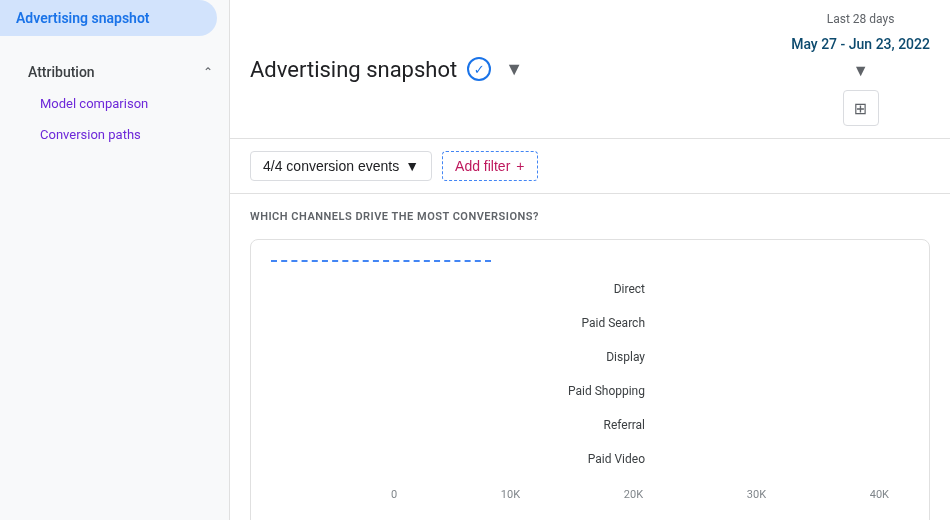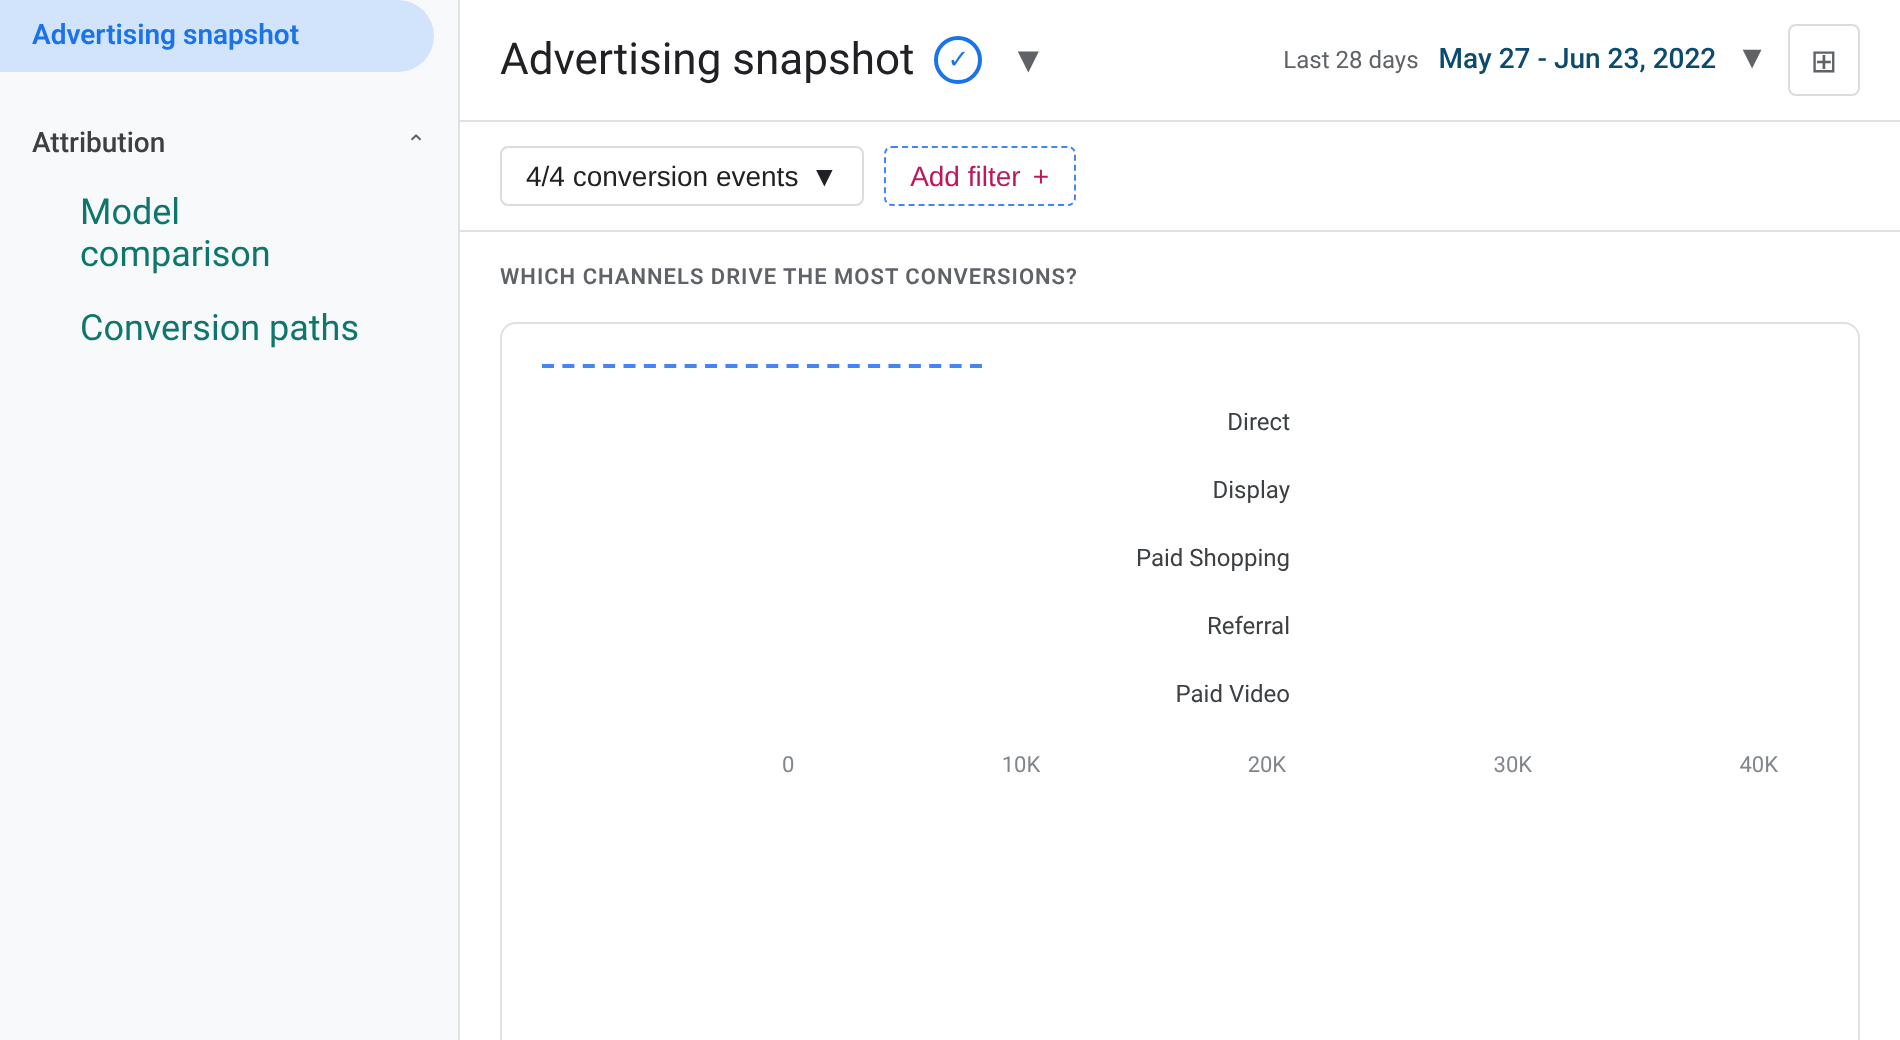--- a/index.html
+++ b/index.html
@@ -31,29 +31,30 @@
     }
     .sidebar-section-header {
       display: flex;
       align-items: center;
       justify-content: space-between;
       color: #3c4043;
       font-size: 14px;
       font-weight: 500;
       cursor: pointer;
       padding: 8px 0;
+      margin-left: 12px;
     }
     .chevron-icon {
       font-size: 12px;
       color: #5f6368;
     }
     .sidebar-sub-item {
       padding: 8px 16px 8px 24px;
-      color: #0f766e;
-      font-size: 18px;
+      color: #6d28d9;
+      font-size: 13px;
       cursor: pointer;
       border-radius: 0 20px 20px 0;
       margin-right: 12px;
     }
 
     
     .main {
       flex: 1;
       background: #ffffff;
       display: flex;
@@ -96,20 +97,21 @@
       border: none;
       color: #5f6368;
       font-size: 18px;
       cursor: pointer;
       padding: 2px 4px;
     }
     .header-right {
       display: flex;
       align-items: center;
       gap: 10px;
+      flex-direction: column;
     }
     .date-label {
       font-size: 12px;
       color: #5f6368;
     }
     .date-range {
       font-size: 14px;
       color: #0c4a6e;
       font-weight: 500;
     }
@@ -300,20 +302,26 @@
       <div class="chart-title-underline"></div>
       <div class="bar-chart" id="bar-chart">
 
       <div class="bar-row">
             <div class="bar-label">Direct</div>
             <div class="bar-track">
               <div class="bar-fill" style="width: 90%; background: rgb(26, 115, 232);"></div>
             </div>
           </div>
           <div class="bar-row">
+            <div class="bar-label">Paid Search</div>
+            <div class="bar-track">
+              <div class="bar-fill" style="width: 9.5%; background: rgb(26, 115, 232);"></div>
+            </div>
+          </div>
+          <div class="bar-row">
             <div class="bar-label">Display</div>
             <div class="bar-track">
               <div class="bar-fill" style="width: 8.75%; background: rgb(26, 115, 232);"></div>
             </div>
           </div>
           <div class="bar-row">
             <div class="bar-label">Paid Shopping</div>
             <div class="bar-track">
               <div class="bar-fill" style="width: 7%; background: rgb(26, 115, 232);"></div>
             </div>

